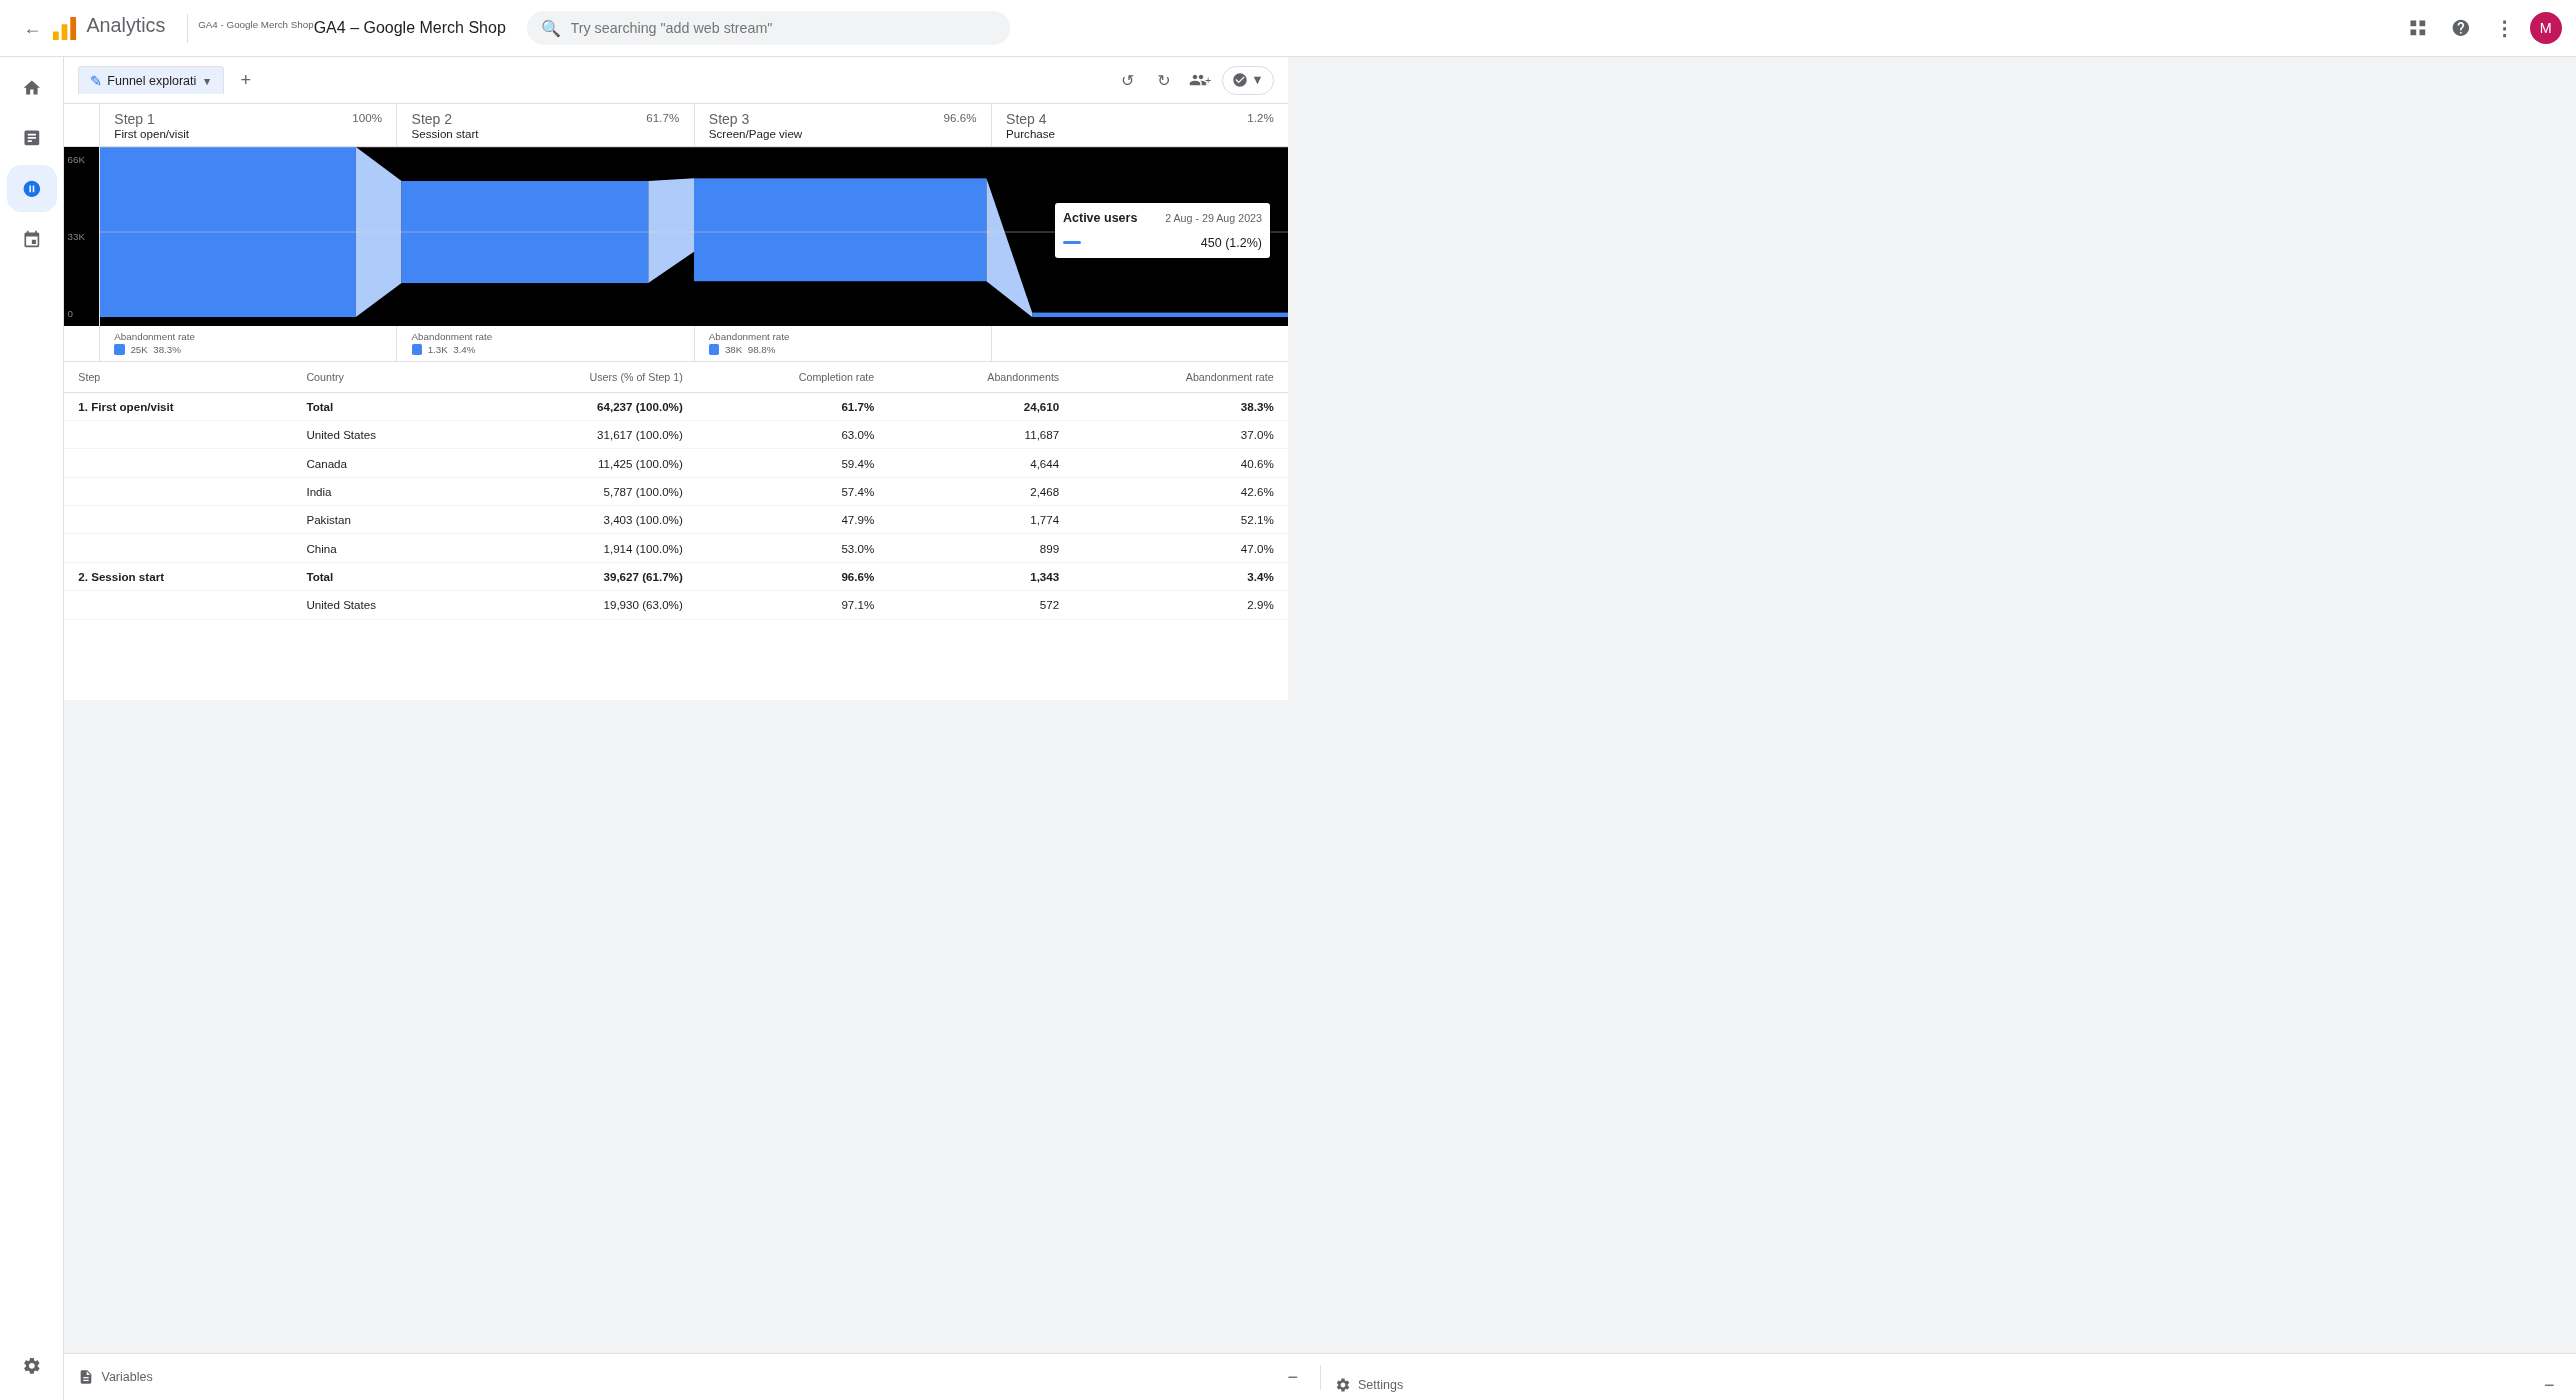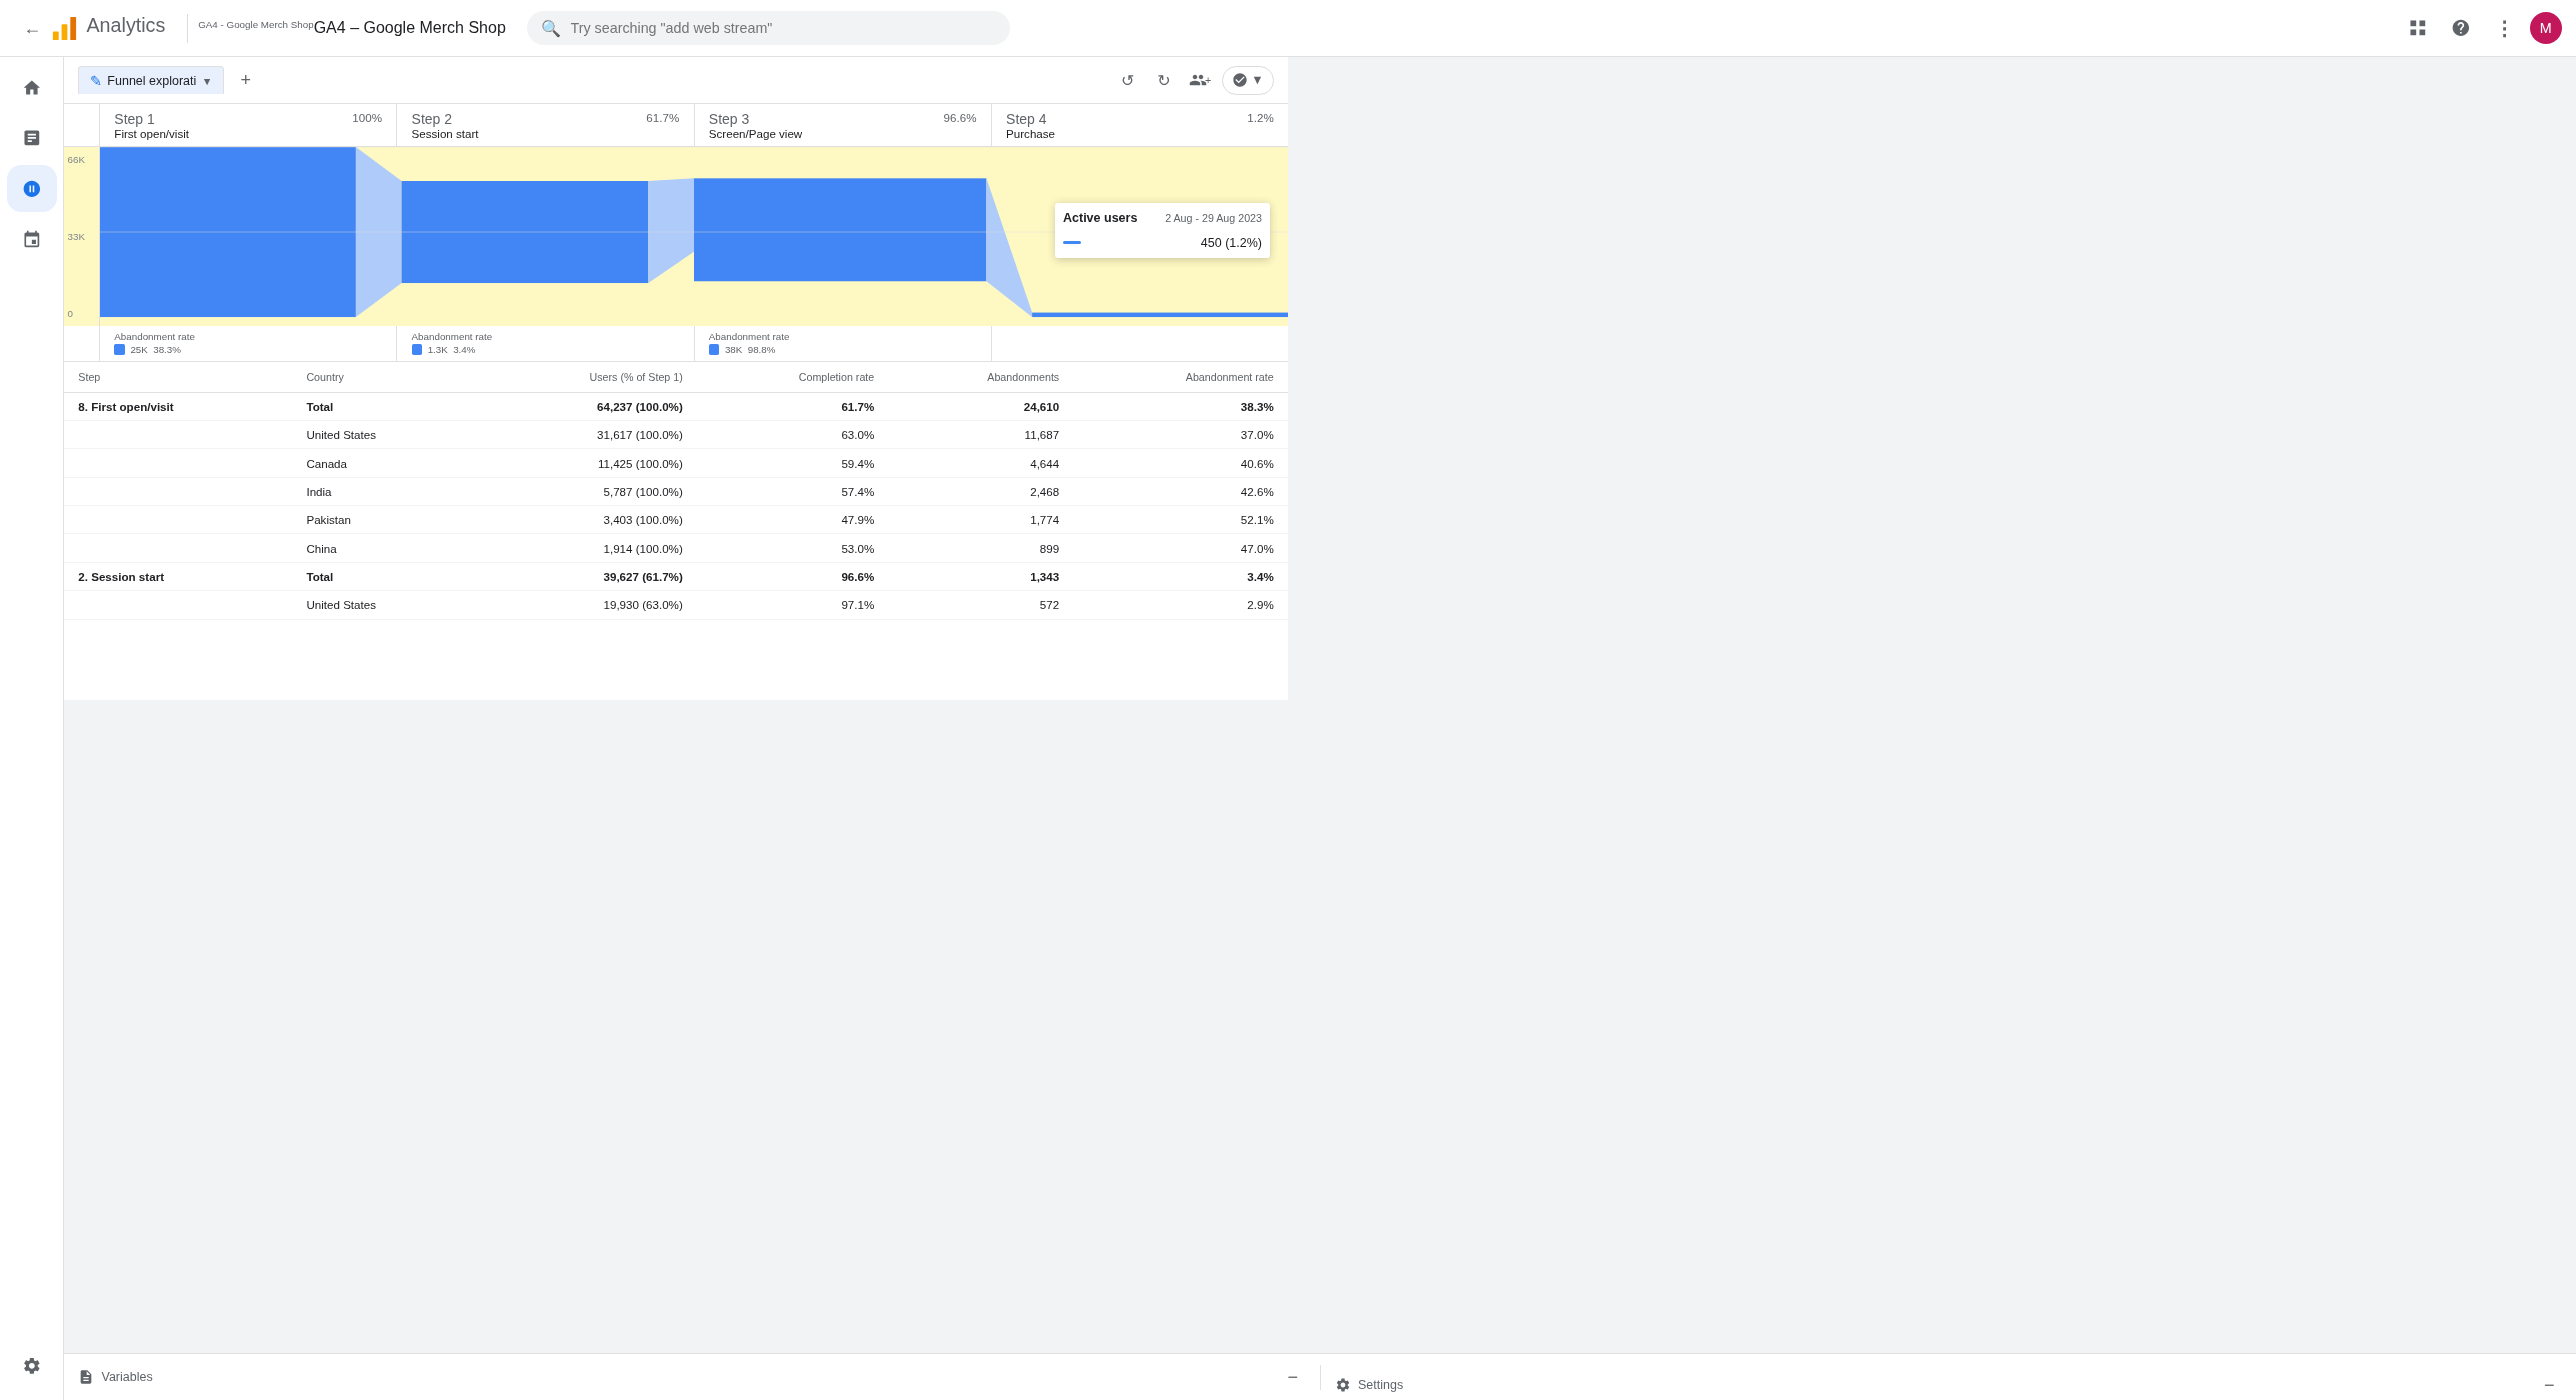--- a/index.html
+++ b/index.html
@@ -283,21 +283,21 @@
       <div class="funnel-step-header">
         <div>
           <div class="step-label">Step 4</div>
           <div class="step-name">Purchase</div>
         </div>
         <div class="step-pct">1.2%</div>
       </div>
     </div>
 
     <div style="position: relative;">
-      <div style="display:flex; height: 179px; background:#fef9c3;">
+      <div style="display:flex; height: 179px; background:#000000;">
 
         <div style="width:36px; display:flex; flex-direction:column; justify-content:space-between; padding: 7.2px 3.6px 7.2px 3.6px; font-size:9.8px; color:#80868b; border-right:0.9px solid #e0e0e0;">
           <span>66K</span>
           <span>33K</span>
           <span>0</span>
         </div>
 
         <svg style="flex:1; height:179px;" viewBox="0 0 1300 200" preserveAspectRatio="none">
 
           <rect x="0" y="0" width="280" height="190" fill="#4285f4"></rect>
@@ -366,21 +366,21 @@
           <th>Step</th>
           <th>Country</th>
           <th class="right">Users (% of Step 1)</th>
           <th class="right">Completion rate</th>
           <th class="right">Abandonments</th>
           <th class="right">Abandonment rate</th>
         </tr>
       </thead>
       <tbody id="table-body">
       <tr>
-            <td style="font-weight: 600; white-space: nowrap;">8. First open/visit</td>
+            <td style="font-weight: 600; white-space: nowrap;">1. First open/visit</td>
             <td style="font-weight: 600;">Total</td>
             <td class="right" style="font-weight: 600;">64,237 (100.0%)</td>
             <td class="right" style="font-weight: 600;">61.7%</td>
             <td class="right" style="font-weight: 600;">24,610</td>
             <td class="right" style="font-weight: 600;">38.3%</td>
           </tr>
           <tr>
             <td></td>
             <td>United States</td>
             <td class="right">31,617 (100.0%)</td>

